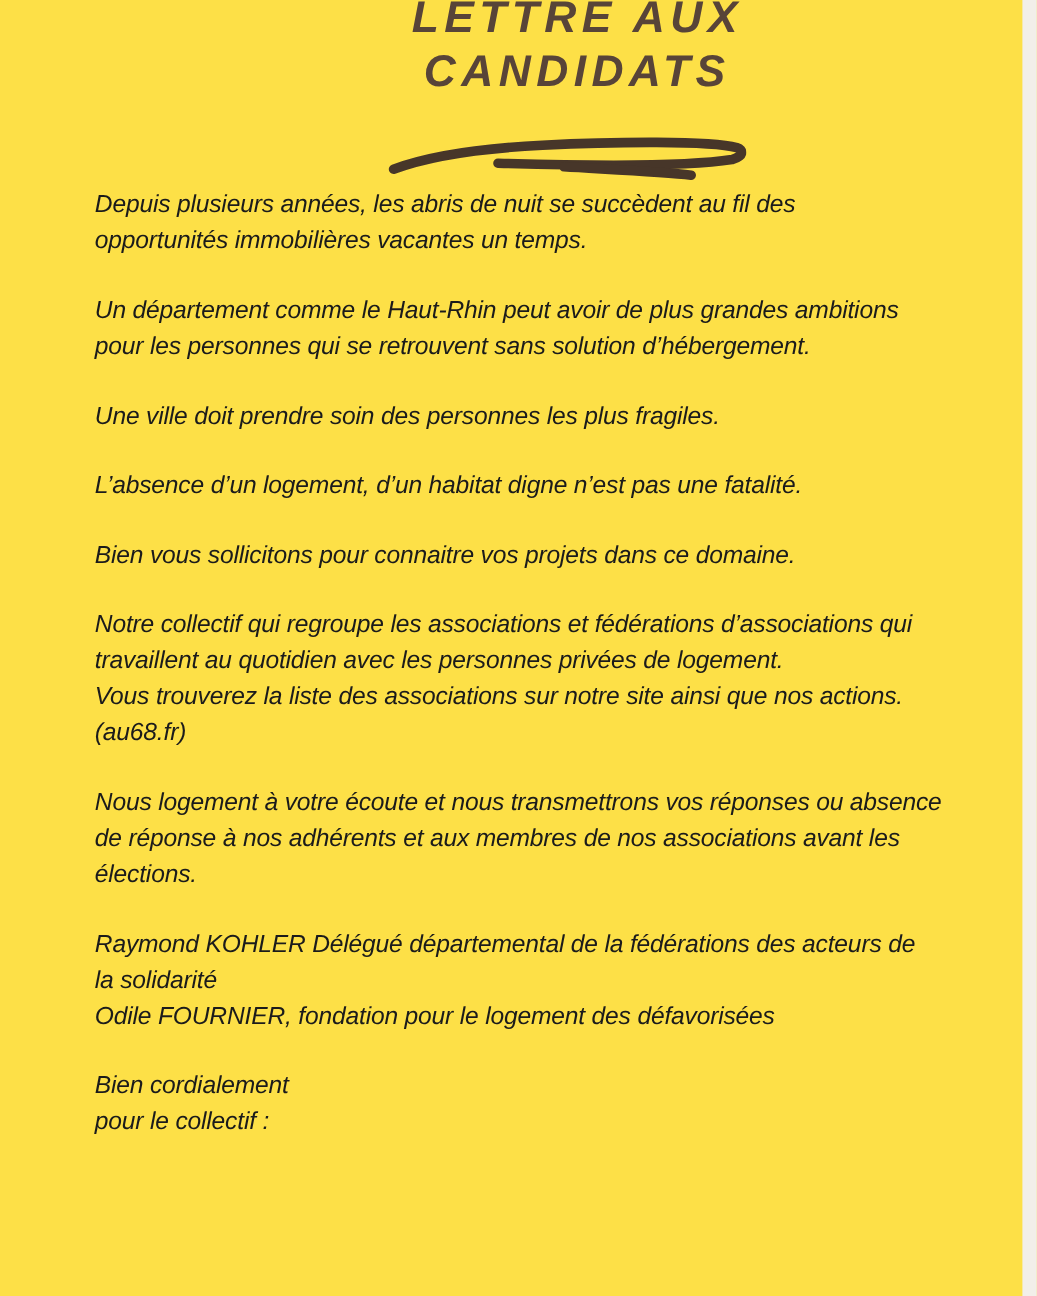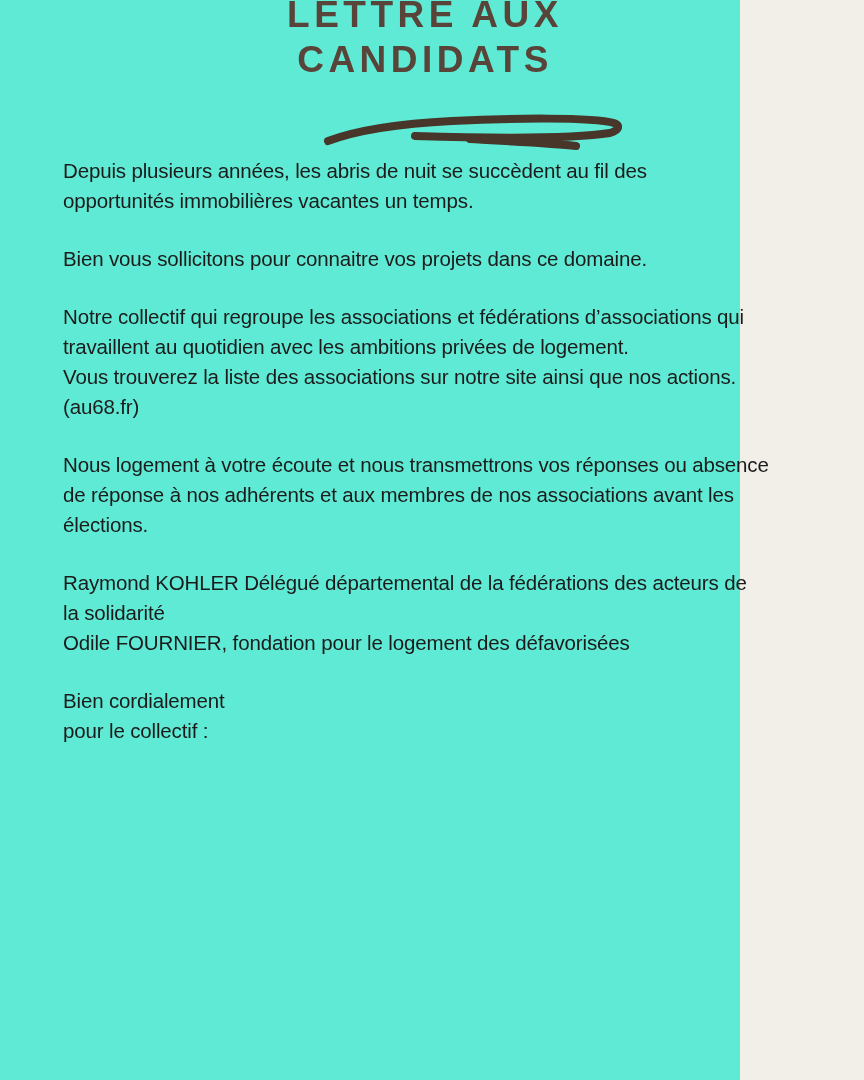--- a/index.html
+++ b/index.html
@@ -8,23 +8,24 @@
   }
   body {
     width: 864px;
     height: 1080px;
     background: #f2efe9;
     font-family: "Liberation Sans", sans-serif;
     overflow: hidden;
   }
   .page {
     position: relative;
-    width: 740px;
+    width: 852px;
     height: 1080px;
-    background: #5eead4;
+    background: #fde047;
+    font-style: italic;
   }
   .title {
     position: absolute;
     top: -8px;
     left: 55px;
     width: 100%;
     margin: 0;
     text-align: center;
     font-size: 37px;
     font-weight: bold;
@@ -47,21 +48,21 @@
     stroke-linecap: round;
   }
   .content {
     position: absolute;
     left: 63px;
     top: 156px;
     width: 745px;
     color: #1b1b1b;
   }
   .para {
-    margin: 0 0 28px 0;
+    margin: 0 0 28px 16px;
     font-size: 20.5px;
     line-height: 30px;
     letter-spacing: -0.15px;
     white-space: pre;
   }
 </style>
 </head>
 <body>
 
 <div class="page">
@@ -70,23 +71,27 @@
 CANDIDATS</h1>
 
   <svg class="swoosh" viewBox="0 0 300 42" aria-hidden="true">
     <path d="M 6 31 C 30 22, 70 14, 130 11 C 190 8, 270 7, 292 13 C 298 15, 298 20, 288 23 C 250 29, 160 28, 93 26" stroke="#473629"></path>
     <path d="M 148 29 C 180 31, 230 33, 254 36" stroke="#473629"></path>
   </svg>
 
   <div class="content">
     <p class="para">Depuis plusieurs années, les abris de nuit se succèdent au fil des
 opportunités immobilières vacantes un temps.</p>
+    <p class="para">Un département comme le Haut-Rhin peut avoir de plus grandes ambitions
+pour les personnes qui se retrouvent sans solution d’hébergement.</p>
+    <p class="para">Une ville doit prendre soin des personnes les plus fragiles.</p>
+    <p class="para">L’absence d’un logement, d’un habitat digne n’est pas une fatalité.</p>
     <p class="para">Bien vous sollicitons pour connaitre vos projets dans ce domaine.</p>
     <p class="para">Notre collectif qui regroupe les associations et fédérations d’associations qui
-travaillent au quotidien avec les ambitions privées de logement.
+travaillent au quotidien avec les personnes privées de logement.
 Vous trouverez la liste des associations sur notre site ainsi que nos actions.
 (au68.fr)</p>
     <p class="para">Nous logement à votre écoute et nous transmettrons vos réponses ou absence
 de réponse à nos adhérents et aux membres de nos associations avant les
 élections.</p>
     <p class="para">Raymond KOHLER Délégué départemental de la fédérations des acteurs de
 la solidarité
 Odile FOURNIER, fondation pour le logement des défavorisées</p>
     <p class="para">Bien cordialement
 pour le collectif :</p>

